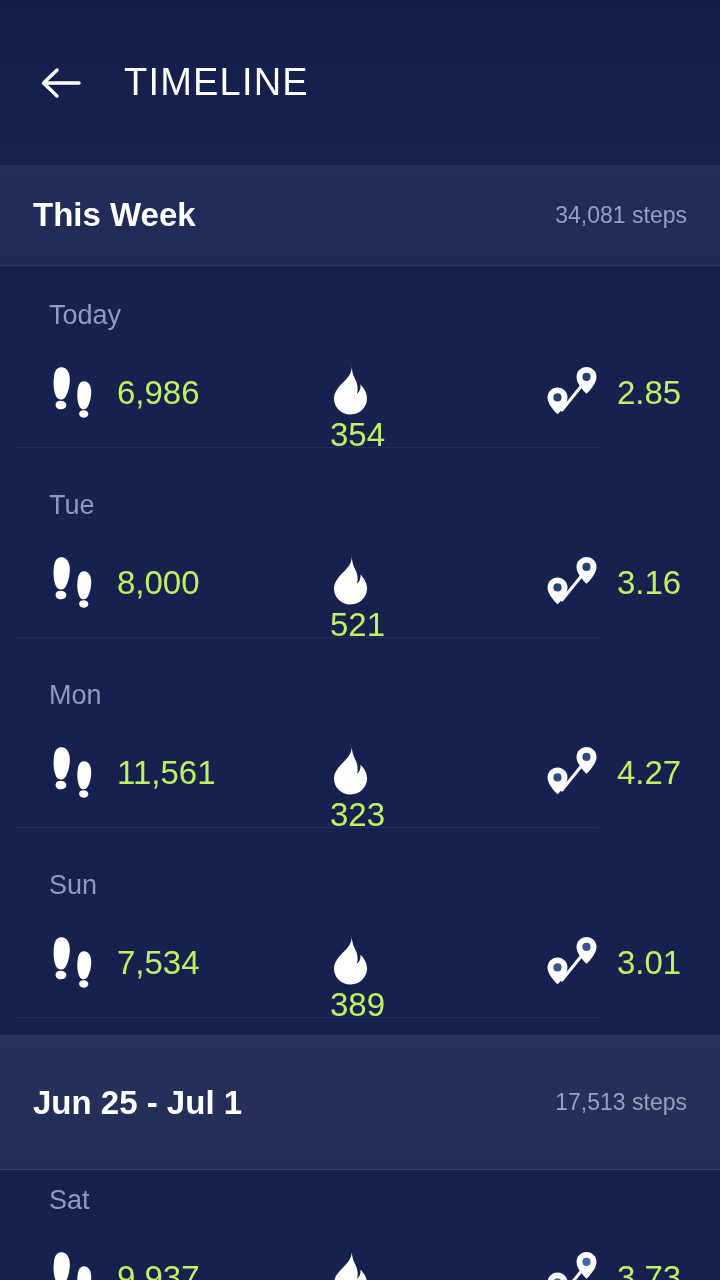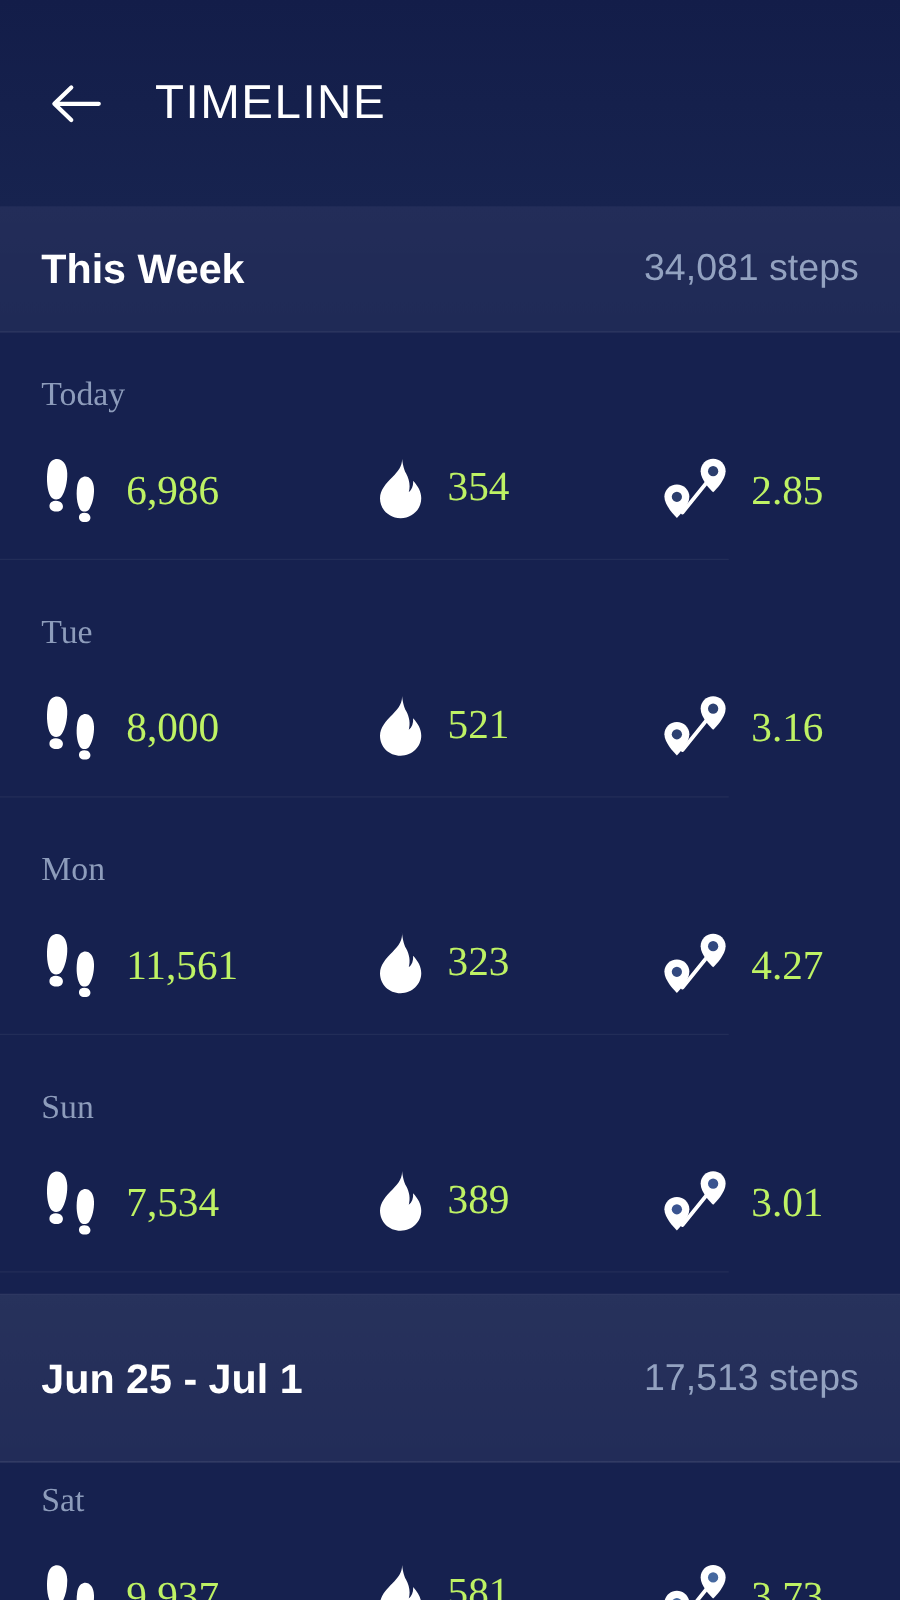--- a/index.html
+++ b/index.html
@@ -54,43 +54,42 @@
     justify-content:space-between;
     padding:0 33px 0 33px;
   }
   .section-header .sh-title {
     color:#ffffff;
     font-size:33px;
     font-weight:700;
   }
   .section-header .sh-total {
     color:#93a2c0;
-    font-size:30px;
+    font-size:23px;
     font-weight:400;
     margin-left:26px;
   }
   #section-0 {
     top:165px; height:101px;
     background:linear-gradient(to bottom,
         rgba(255,255,255,0.055), rgba(255,255,255,0.038));
     border-bottom:1px solid rgba(255,255,255,0.055);
   }
   #section-1 {
     top:1035px; height:135px;
     background:linear-gradient(to bottom,
         rgba(255,255,255,0.075), rgba(255,255,255,0.052));
     border-top:1px solid rgba(255,255,255,0.05);
     border-bottom:1px solid rgba(255,255,255,0.07);
   }
 
   
   .day-row {
-    position:absolute; left:0; width:583px;
+    position:absolute; left:16px; width:583px;
     border-bottom:1px solid rgba(255,255,255,0.055);
-    font-family:Liberation Serif, serif;
   }
   .day-label {
     position:absolute;
     left:33px;
     color:#8d9cbb;
     font-size:27px;
     font-weight:400;
   }
   .stats { position:absolute; left:0; width:720px; }
   .stat {
@@ -103,21 +102,21 @@
   .stat .val {
     color:#bef264;
     font-size:33px;
     font-weight:400;
     white-space:nowrap;
   }
   .stat-steps    { left:33px;  }
   .stat-steps .icon { width:52px; }
   .stat-steps .val  { margin-left:16px; }
 
-  .stat-calories { left:298px; }
+  .stat-calories { left:298px;flex-direction:column; }
   .stat-calories .icon { width:44px; }
   .stat-calories .val  { margin-left:16px; }
 
   .stat-distance { left:525px; }
   .stat-distance .icon { width:62px; }
   .stat-distance .val  { margin-left:14px; }
 
   
   #row-0 { top:266px; height:182px; }
   #row-1 { top:448px; height:190px; }

